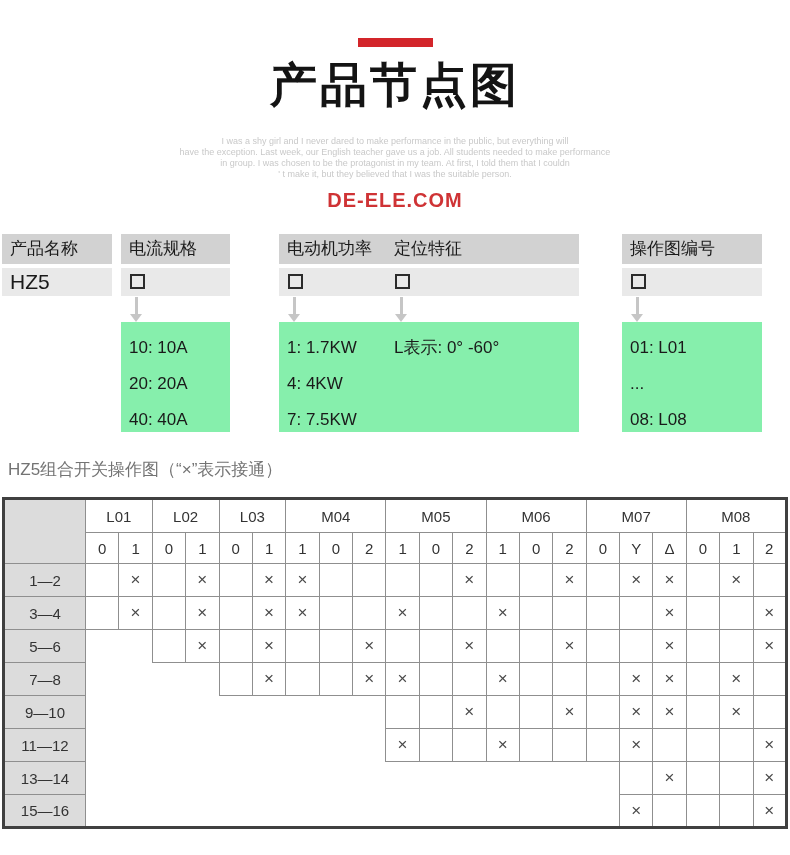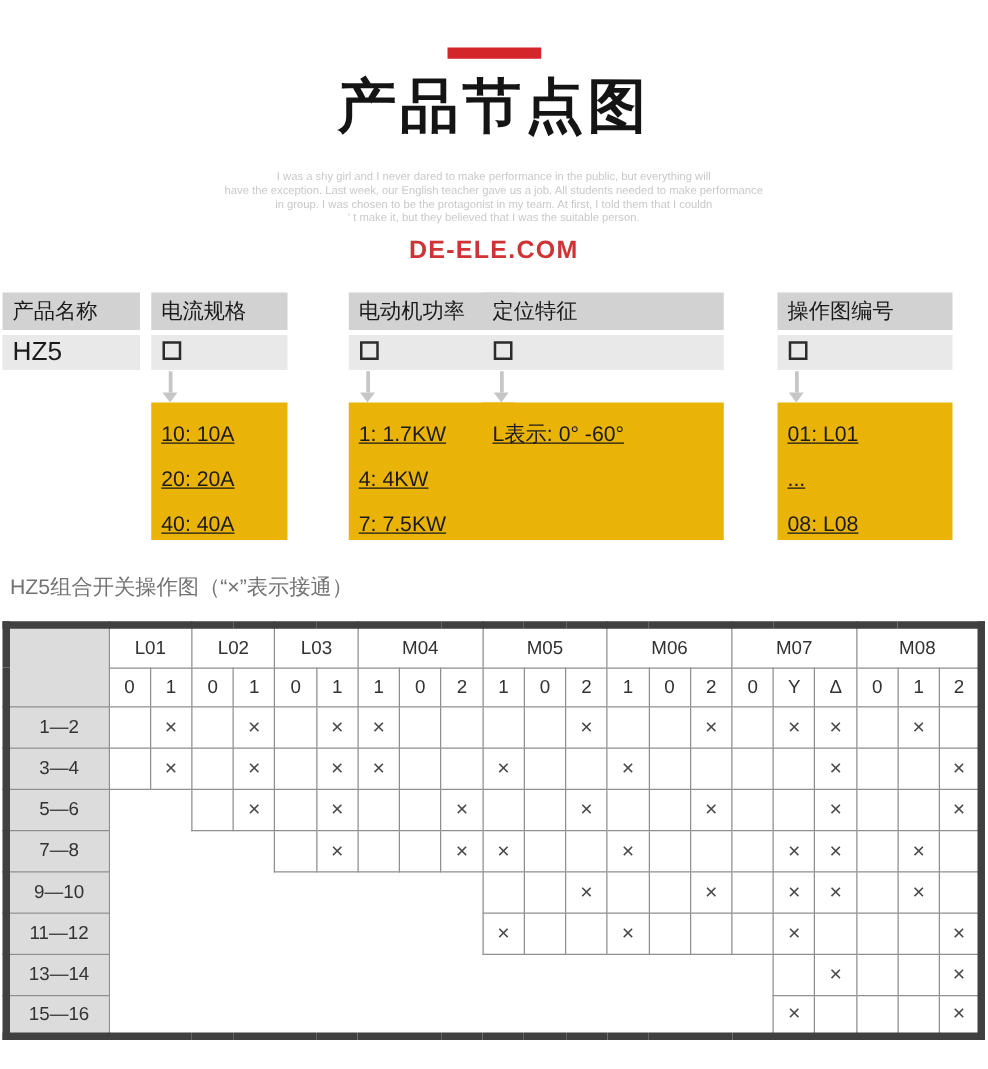--- a/index.html
+++ b/index.html
@@ -28,28 +28,28 @@
                  font-weight:400; padding-left:8px; color:#1a1a1a; }
   .spec-value  { position:absolute; top:34px; left:0; right:0; height:28px; line-height:28px;
                  background:#e9e9e9; font-size:21px; padding-left:8px; color:#1a1a1a; }
   .cb { display:inline-block; width:15px; height:15px; border:2px solid #2b2b2b;
         vertical-align:middle; margin:-3px 0 0 1px; background:transparent; }
   .arrow { position:absolute; top:63px; left:9px; width:13px; height:25px; }
   .arrow .line { position:absolute; left:5px; top:0; width:3px; height:17px; background:#c6c6c6; }
   .arrow .head { position:absolute; left:0; top:17px; width:0; height:0;
                  border-left:6.5px solid transparent; border-right:6.5px solid transparent;
                  border-top:8px solid #c6c6c6; }
-  .spec-options { position:absolute; top:88px; left:0; right:0; height:110px; background:#eab308;
-                  padding:8px 0 0 8px; font-size:17px; line-height:36px; color:#1a1a1a;text-decoration:underline; }
+  .spec-options { position:absolute; top:88px; left:0; right:0; height:110px; background:#86efac;
+                  padding:8px 0 0 8px; font-size:17px; line-height:36px; color:#1a1a1a; }
 
   
   .op-heading { position:absolute; left:8px; top:458px; font-size:17px; color:#737373; }
   .op-table-wrap { position:absolute; left:2px; top:497px; width:786px; }
   table.op { border-collapse:collapse; table-layout:fixed; width:100%;
-             border:6px solid #404040; }
+             border:3px solid #404040; }
   table.op th, table.op td { border:1px solid #8f8f8f; font-weight:400; text-align:center;
                              font-size:15px; color:#333; padding:0; }
   table.op thead tr.r1 th { height:34px; }
   table.op thead tr.r2 th { height:31px; }
   table.op tbody th, table.op tbody td { height:33px; }
   table.op .gray { background:#dcdcdc; }
   table.op td.blank { border:none; background:#fff; }
   table.op td.mark { font-size:17px; color:#4a4a4a; }
 </style>
 </head>

